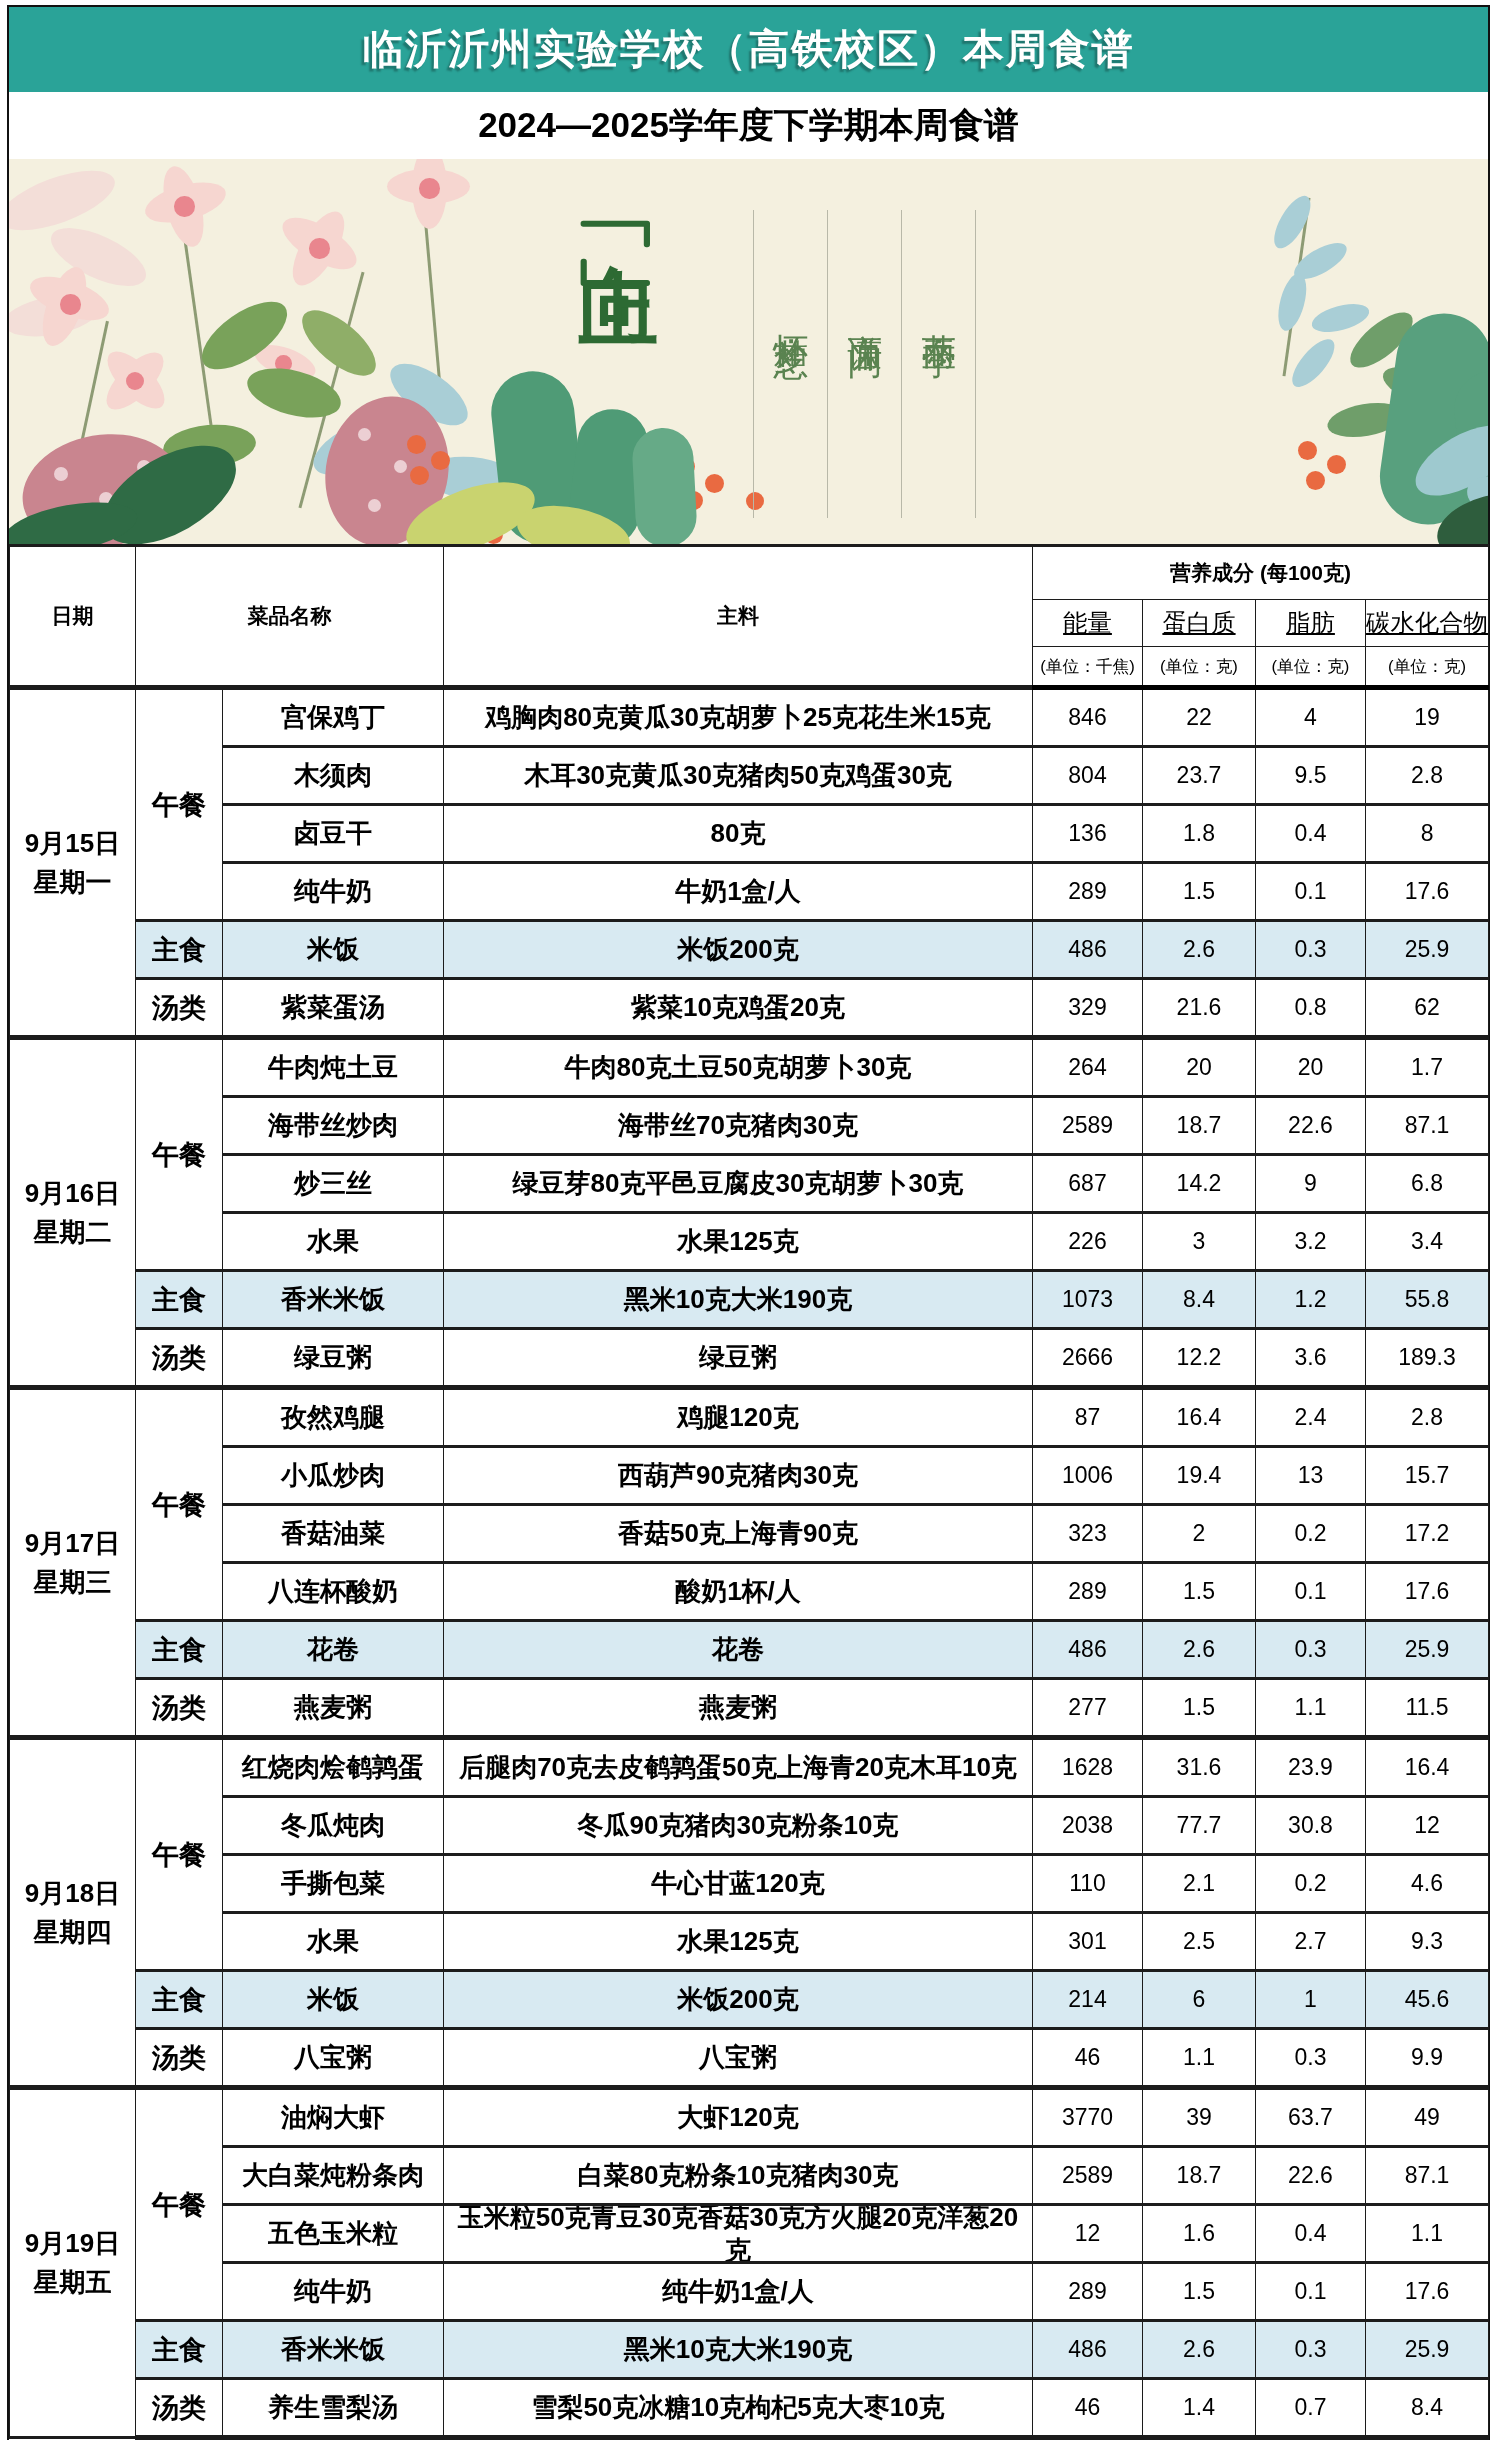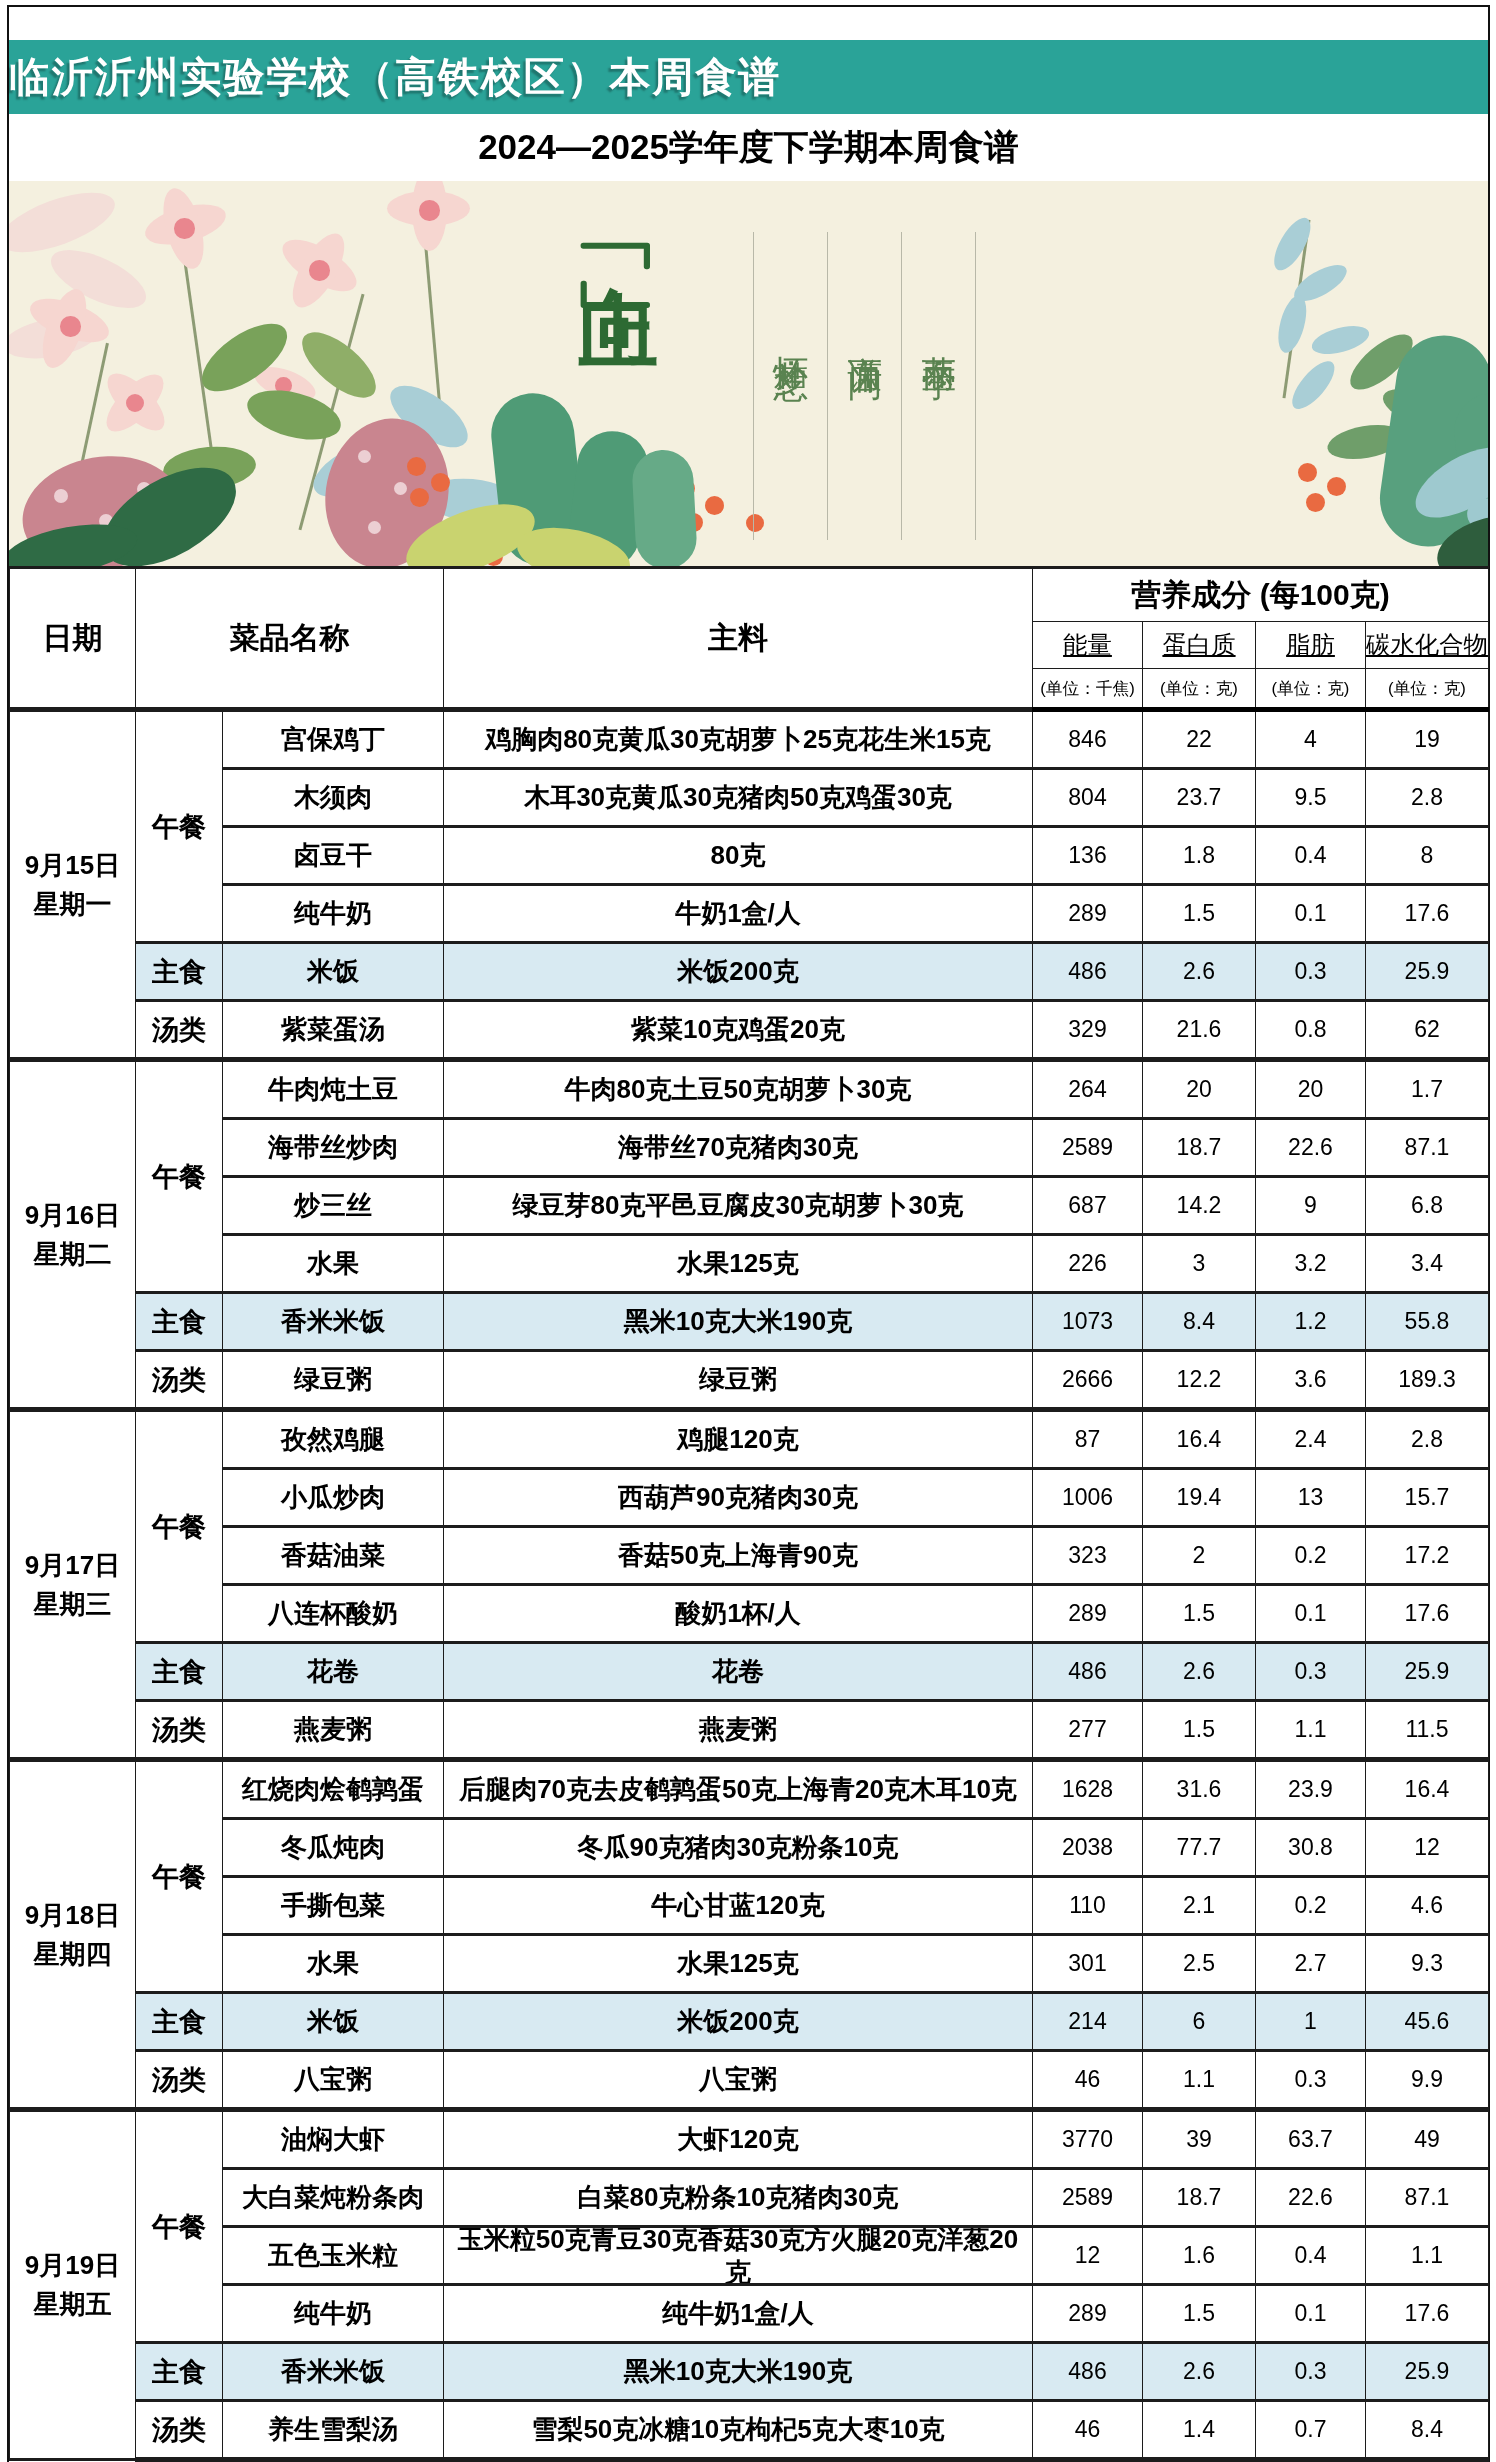--- a/index.html
+++ b/index.html
@@ -4,21 +4,21 @@
 <style>
   :root{
     --header-bg:#2aa398; --staple-row-bg:#d8eaf2; --banner-bg:#f4f0df;
     --motto-green:#2d6a33; --slogan-green:#5a8350; --border-color:#111111;
     --title-text:#ffffff;
   }
   html,body{margin:0;padding:0;background:#ffffff;}
   body{width:1497px;font-family:"Liberation Sans","DejaVu Sans",sans-serif;color:#000;}
   .sheet{width:1479px;margin:5.1px auto 0 auto;border:2.6px solid var(--border-color);border-bottom:none;}
   
-  .title-bar{height:74px;background:var(--header-bg);display:flex;align-items:center;justify-content:flex-start;margin-top:33px;}
+  .title-bar{height:85px;background:var(--header-bg);display:flex;align-items:center;justify-content:center;}
   .title-bar .t{font-size:41px;font-weight:bold;color:var(--title-text);letter-spacing:1.9px;
     text-shadow:-2.6px 2.6px 1.9px rgba(0,0,0,0.28);}
   
   .subtitle{height:67px;display:flex;align-items:center;justify-content:center;font-size:35px;font-weight:bold;}
   
   .banner{position:relative;height:385px;background:var(--banner-bg);overflow:hidden;}
   .el{position:absolute;border-radius:50%;}
   .cact{position:absolute;}
   .stem{position:absolute;width:2.6px;background:#8d9b74;}
   .dot{position:absolute;border-radius:50%;}
@@ -30,21 +30,21 @@
   .motto-col:last-child{border-right:1.3px solid #b8b8a8;}
   
   .slogan{height:42px;border-top:1.3px solid #444;display:flex;align-items:center;justify-content:center;
     font-size:29.5px;font-weight:bold;}
   
   table{border-collapse:collapse;table-layout:fixed;width:1479px;}
   col.c-date{width:126px}col.c-meal{width:87px}col.c-dish{width:221px}col.c-ing{width:589px}
   col.c-n1{width:110px}col.c-n2{width:113px}col.c-n3{width:110px}col.c-n4{width:123px}
   th,td{border:1.3px solid #1c1c1c;text-align:center;vertical-align:middle;padding:0;}
   thead th{font-weight:bold;background:#fff;}
-  thead tr.hdr-top{height:54px;}  thead tr.hdr-top th{font-size:30px;border-top-width:3.8px;}
+  thead tr.hdr-top{height:54px;}  thead tr.hdr-top th{font-size:21px;border-top-width:3.8px;}
   thead tr.hdr-names{height:47px;} thead tr.hdr-names th{font-size:24.4px;font-weight:normal;text-decoration:underline;}
   thead tr.hdr-units{height:41px;} thead tr.hdr-units th{font-size:16.7px;font-weight:normal;border-bottom:5.1px solid #000;}
   tbody tr{height:57px;}
   tbody td{border-top-width:3.2px;border-bottom-width:3.2px;}
   tbody tr.day-start td{border-top-width:5.8px;margin-left:36px;}
   tbody tr.day-last td{border-bottom-width:5.1px;}
   td.day-cell{font-size:26px;font-weight:bold;line-height:1.5;}
   td.meal-cell{font-size:27px;font-weight:bold;}
   td.dish-cell{font-size:26px;font-weight:bold;}
   td.ing-cell{font-size:26px;font-weight:bold;padding:0 11.5px;}

